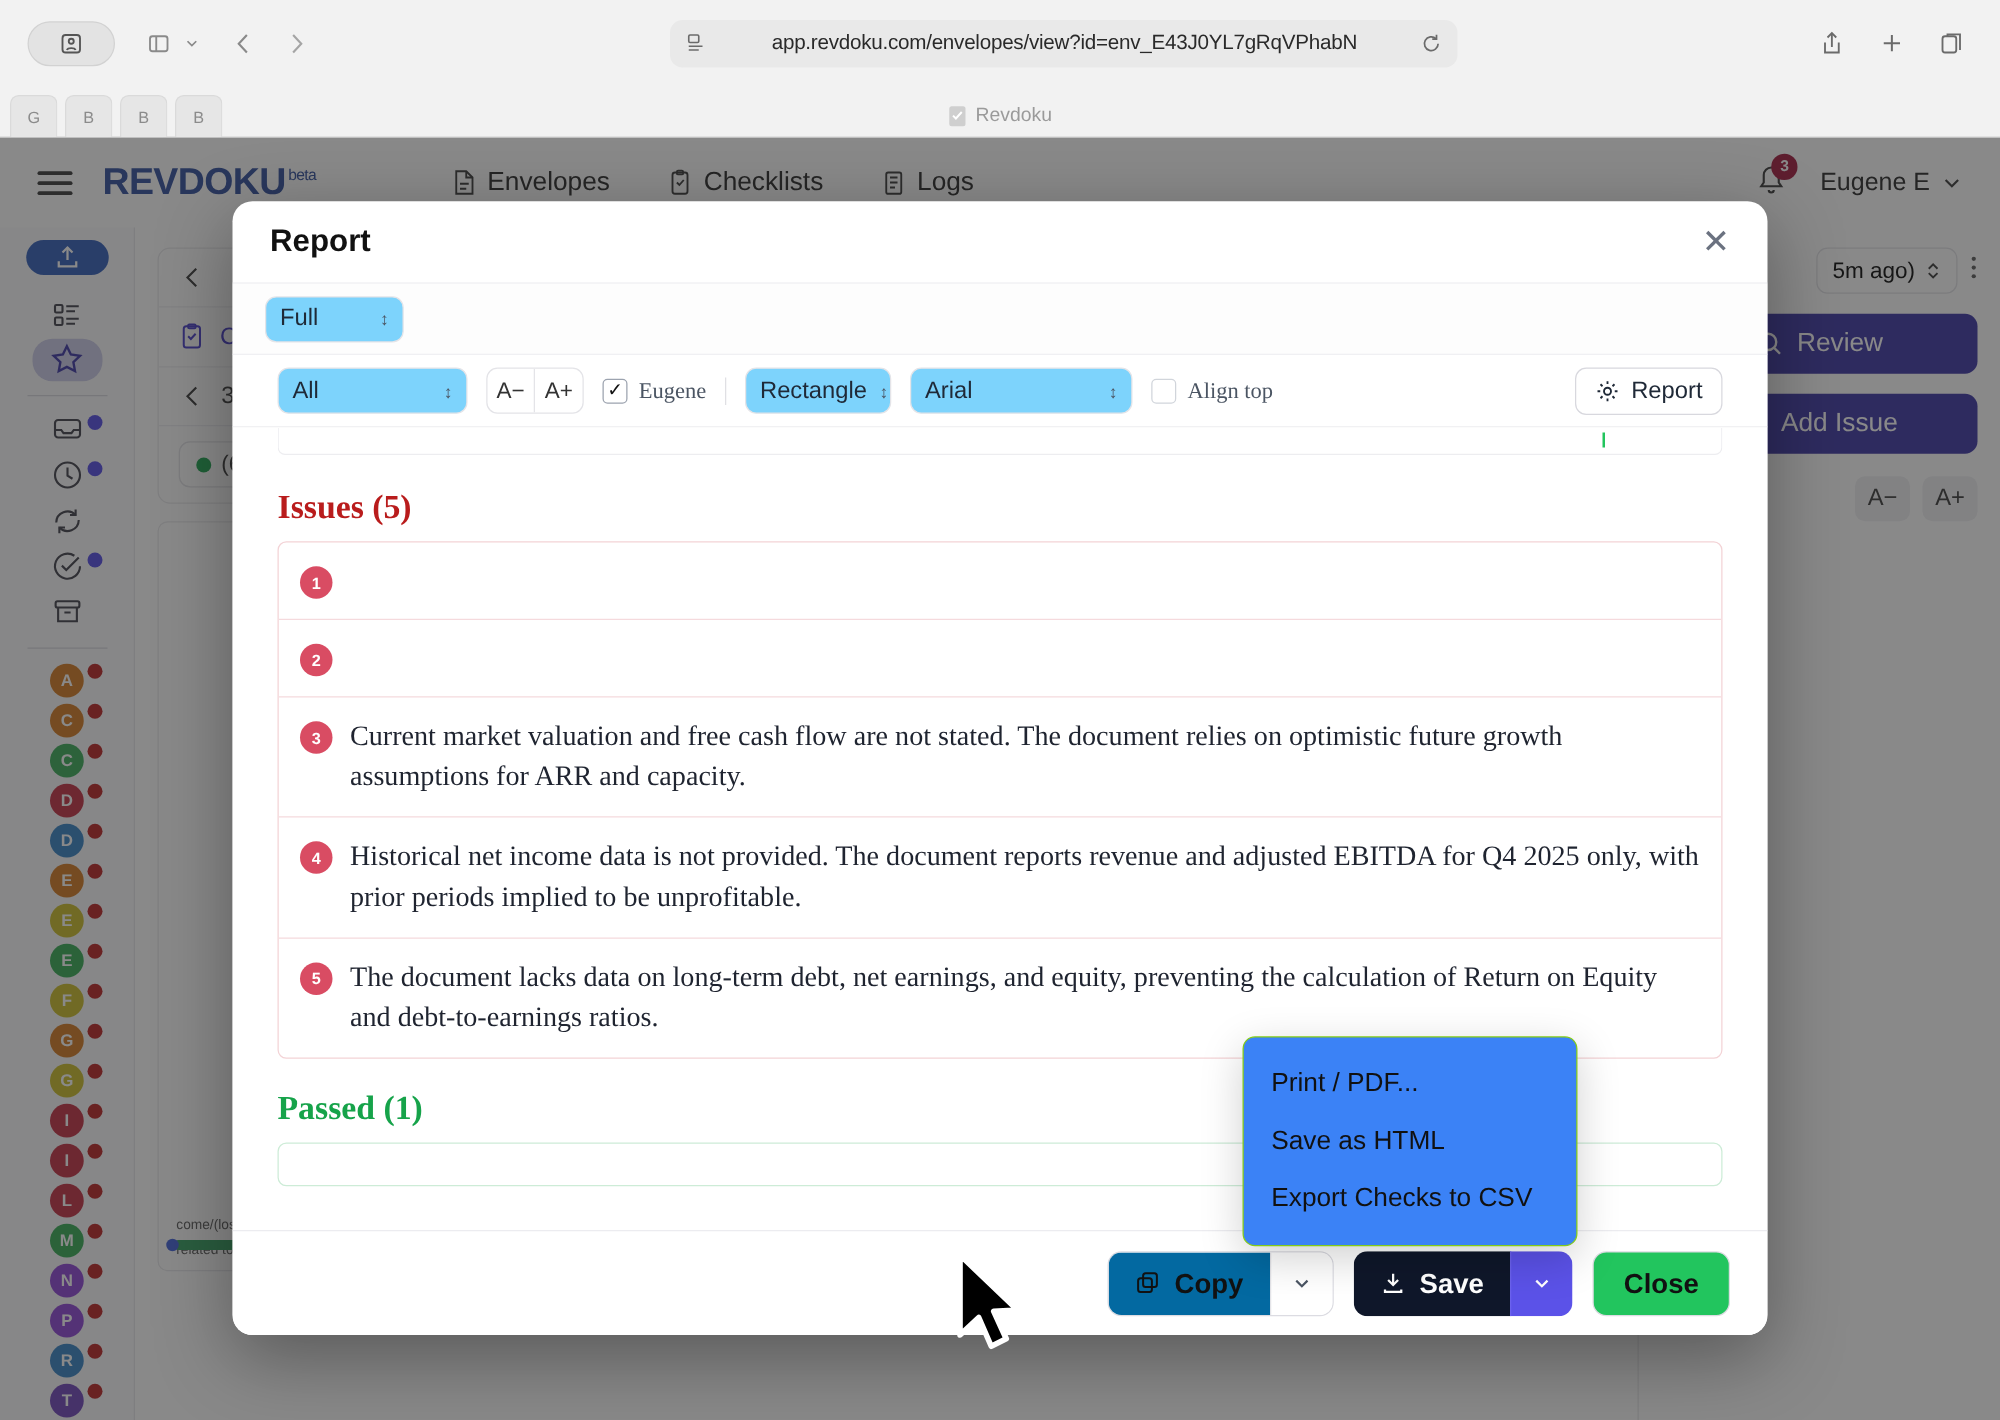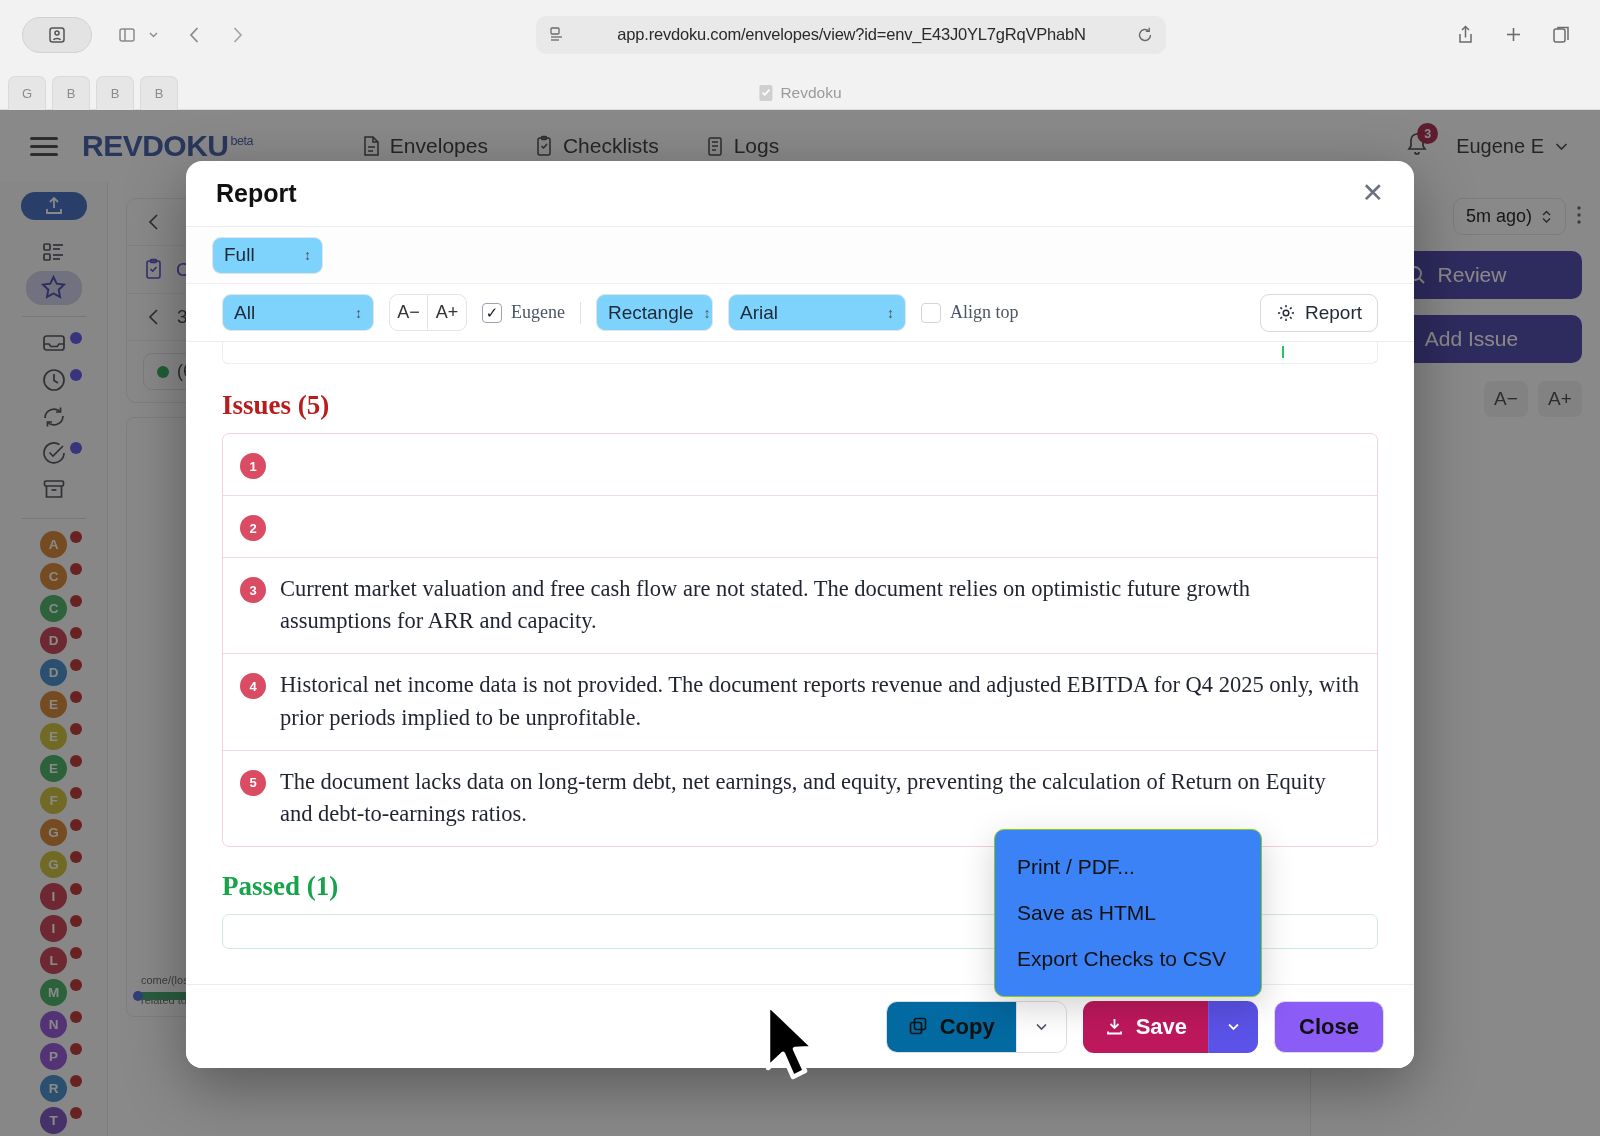--- a/index.html
+++ b/index.html
@@ -195,23 +195,23 @@
   .pass-item { display: flex; gap: 14px; padding: 15px 17px 18px 17px; }
 
   .modal-foot {
     height: 84px; border-top: 1px solid #ececf0; display: flex; align-items: center;
     justify-content: flex-end; gap: 16px; padding: 0 30px; flex-shrink: 0; background:#fff;
   }
   .split { display: flex; height: 52px; border-radius: 11px; overflow: hidden; border: 1px solid #dcdce2; }
   .split .main { display: flex; align-items: center; gap: 11px; padding: 0 21px; font-size: 22px; color: #111; background: #0369a1; font-weight: 600;}
   .split .arrow { width: 50px; display: flex; align-items: center; justify-content: center; border-left: 1px solid #e4e4e8; background: #fff; font-size: 16px; color: #4b5563; }
   .split.primary { border: none; }
-  .split.primary .main { background: #be185d; color: #fff; }
+  .split.primary .main { background: #0f172a; color: #fff; }
   .split.primary .arrow { background: #5b52e8; color: #fff; border-left: 1px solid #6b62ee; }
-  .close-btn { height: 52px; border: 1px solid #dcdce2; border-radius: 11px; display: flex; align-items: center; padding: 0 24px; font-size: 22px; color: #111; background: #8b5cf6; font-weight: 600; }
+  .close-btn { height: 52px; border: 1px solid #dcdce2; border-radius: 11px; display: flex; align-items: center; padding: 0 24px; font-size: 22px; color: #111; background: #22c55e; font-weight: 600; }
 
   
   .menu {
     position: absolute; left: 994px; top: 829px; width: 268px;
     background: #3b82f6; border: 1px solid #84cc16; border-radius: 10px;
     box-shadow: 0 10px 34px rgba(0,0,0,0.18); padding: 14px 0; z-index: 60;
   }
   .menu-item { padding: 11px 22px; font-size: 21px; color: #111; }
 
   

